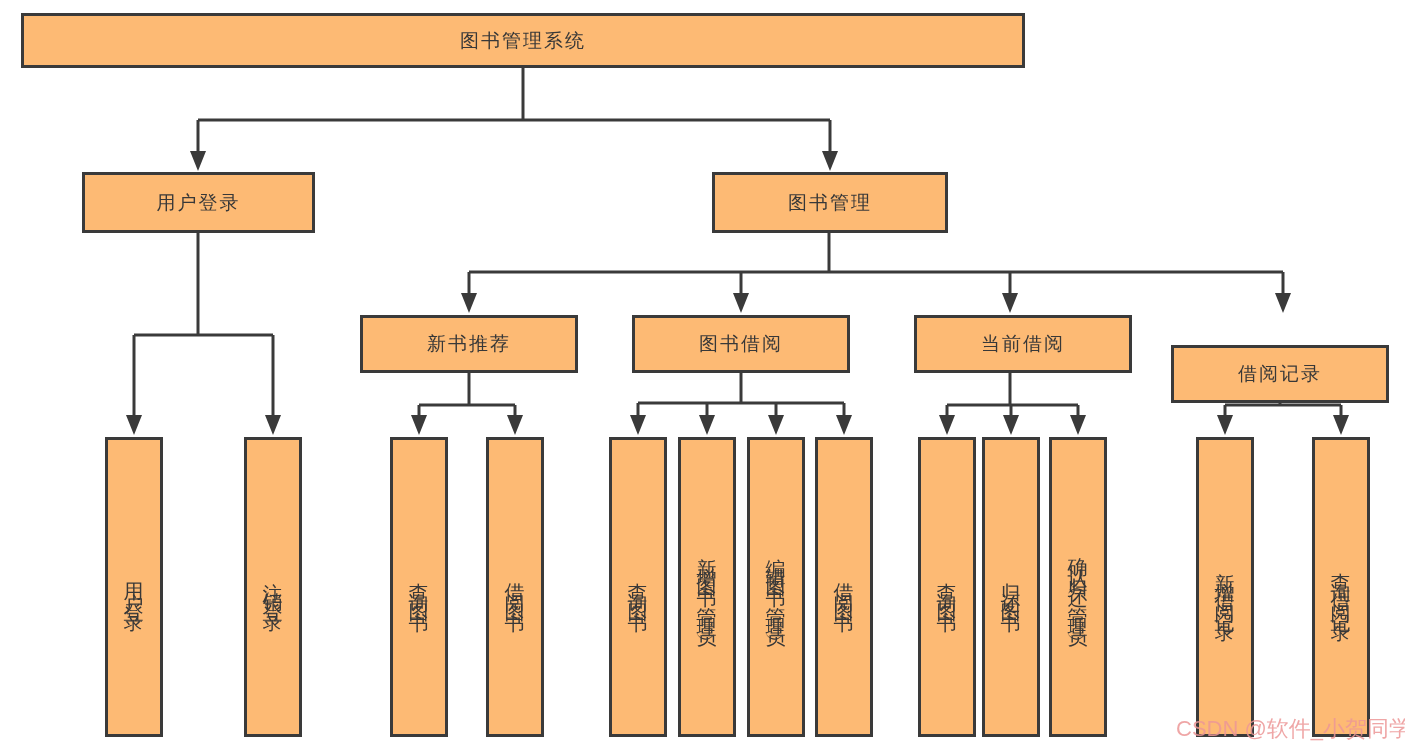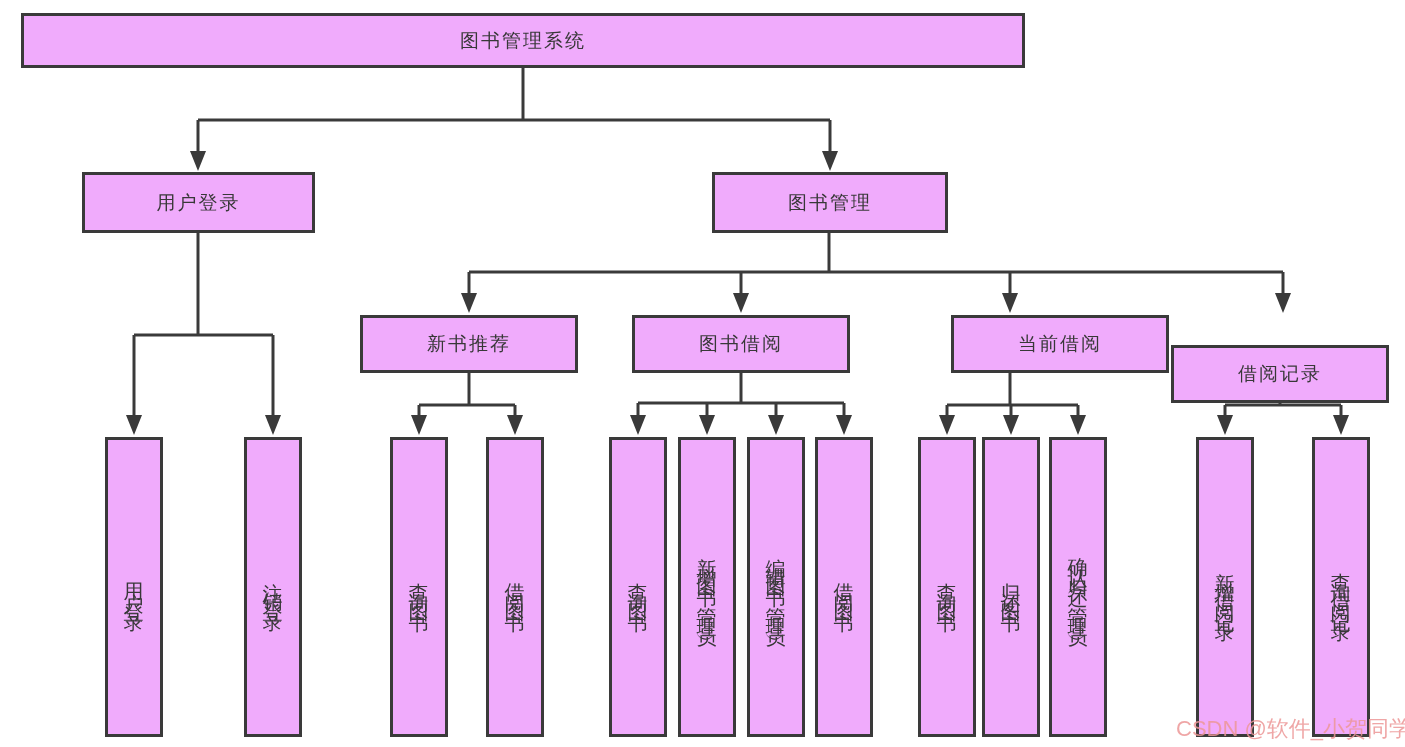--- a/index.html
+++ b/index.html
@@ -21,21 +21,21 @@
     position: absolute;
     left: 0;
     top: 0;
     width: 1405px;
     height: 747px;
   }
   .node {
     position: absolute;
     box-sizing: border-box;
     border: 3px solid #3a3a3a;
-    background: #f0abfc;
+    background: #fdba74;
     display: flex;
     align-items: center;
     justify-content: center;
     color: #383838;
   }
   .hlabel {
     font-size: 19px;
     letter-spacing: 2px;
     white-space: nowrap;
     color: #383838;
@@ -143,21 +143,21 @@
   <div class="node" style="left:712px; top:172px; width:236px; height:61px;">
     <span class="hlabel">图书管理</span>
   </div>
 
   <div class="node" style="left:632px; top:315px; width:218px; height:58px;">
     <span class="hlabel">图书借阅</span>
   </div>
   <div class="node" style="left:360px; top:315px; width:218px; height:58px;">
     <span class="hlabel">新书推荐</span>
   </div>
-  <div class="node" style="left:951px; top:315px; width:218px; height:58px;">
+  <div class="node" style="left:914px; top:315px; width:218px; height:58px;">
     <span class="hlabel">当前借阅</span>
   </div>
   <div class="node" style="left:1171px; top:315px; width:218px; height:58px;margin-top:30px;">
     <span class="hlabel">借阅记录</span>
   </div>
 
   <div class="node vbox" style="left:105px; top:437px; width:58px; height:300px;">
     <span class="vlabel">用户登录</span>
   </div>
   <div class="node vbox" style="left:244px; top:437px; width:58px; height:300px;">

